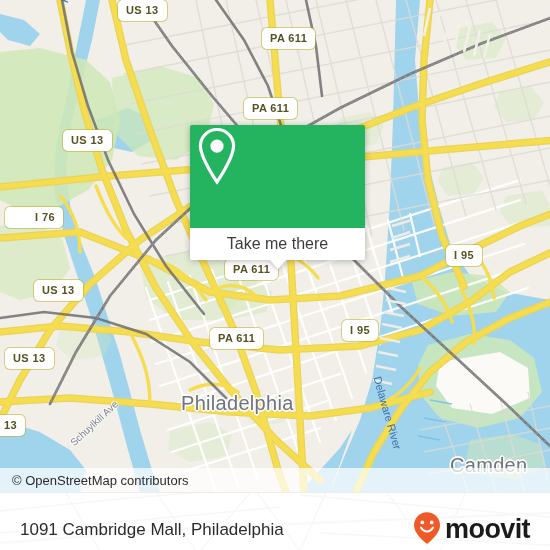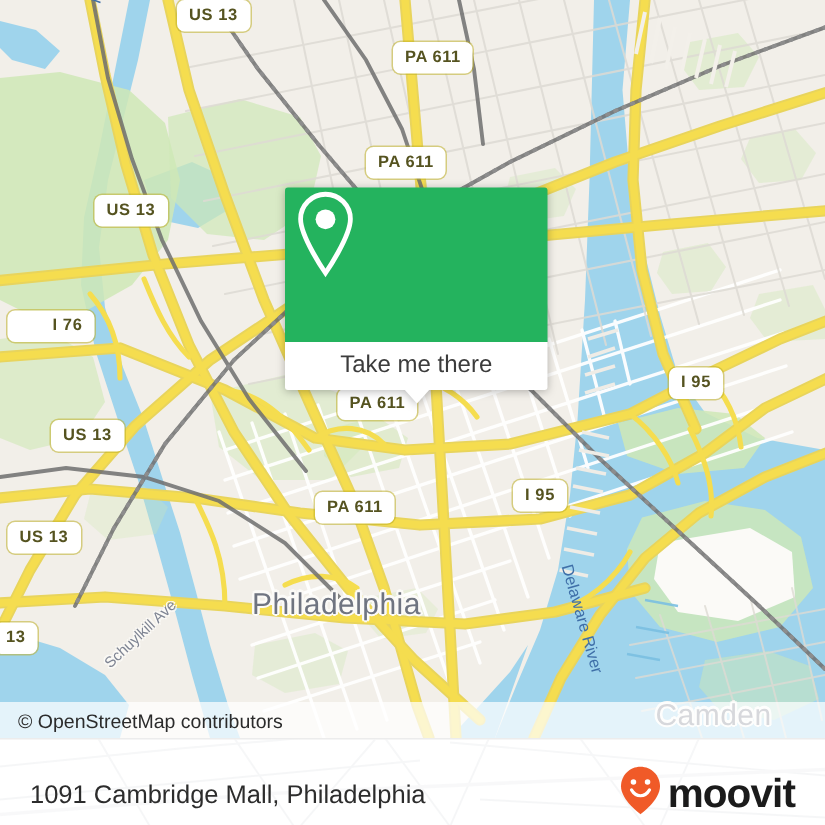--- a/index.html
+++ b/index.html
@@ -34,21 +34,21 @@
   }
   .place-label{
     position:absolute;
     color:#6f7480;
     font-weight:normal;
     white-space:nowrap;
     text-shadow:
       -1.6px 0 #fbfaf7, 1.6px 0 #fbfaf7, 0 -1.6px #fbfaf7, 0 1.6px #fbfaf7,
       -1.2px -1.2px #fbfaf7, 1.2px -1.2px #fbfaf7, -1.2px 1.2px #fbfaf7, 1.2px 1.2px #fbfaf7;
   }
-  .city-big{font-size:20px;letter-spacing:.3px;}
+  .city-big{font-size:20px;letter-spacing:.3px;margin-left:13px;}
   .water-label{
     position:absolute;color:#3f6fa8;font-size:11px;white-space:nowrap;
     transform-origin:0 0;
   }
   .street-label{
     position:absolute;color:#7d8392;font-size:10px;white-space:nowrap;
     transform-origin:0 0;
     text-shadow:-1.3px 0 #fbfaf7,1.3px 0 #fbfaf7,0 -1.3px #fbfaf7,0 1.3px #fbfaf7;
   }
 
@@ -311,21 +311,21 @@
 
       <g stroke="#7bc0e2" stroke-width="1.6" fill="none" opacity=".9">
         <path d="M430,400 L452,404"></path>
           <path d="M424,418 L446,422"></path>
         <path d="M418,436 L440,440"></path>
       </g>
     </svg>
 
     <div id="map-labels">
         <div class="place-label city-big" style="left: 168px; top: 392px;">Philadelphia</div>
-        <div class="place-label city-big" style="left: 437px; top: 466px;">Camden</div>
+        <div class="place-label city-big" style="left: 437px; top: 454px;">Camden</div>
         <div class="water-label" style="left: 58px; top: 0px; transform: rotate(-70deg);">River</div>
         <div class="water-label" style="left: 383px; top: 375px; transform: rotate(74deg);">Delaware River</div>
         <div class="street-label" style="left: 68px; top: 440px; transform: rotate(-43deg);">Schuylkill Ave</div>
       </div>
 
     <div id="map-shields">
         <div class="shield" style="left: 118px; top: 0px;">US 13</div>
         <div class="shield" style="left: 262px; top: 28px;">PA 611</div>
         <div class="shield" style="left: 244px; top: 98px;">PA 611</div>
         <div class="shield" style="left: 63px; top: 130px;">US 13</div>

